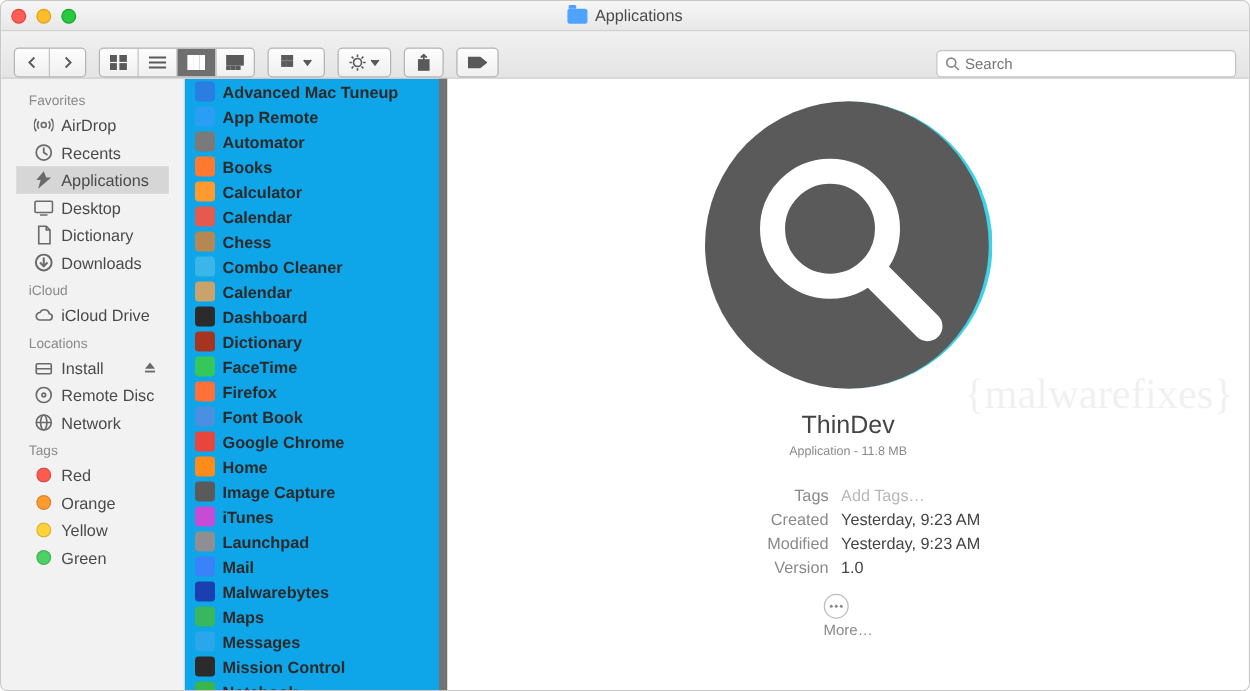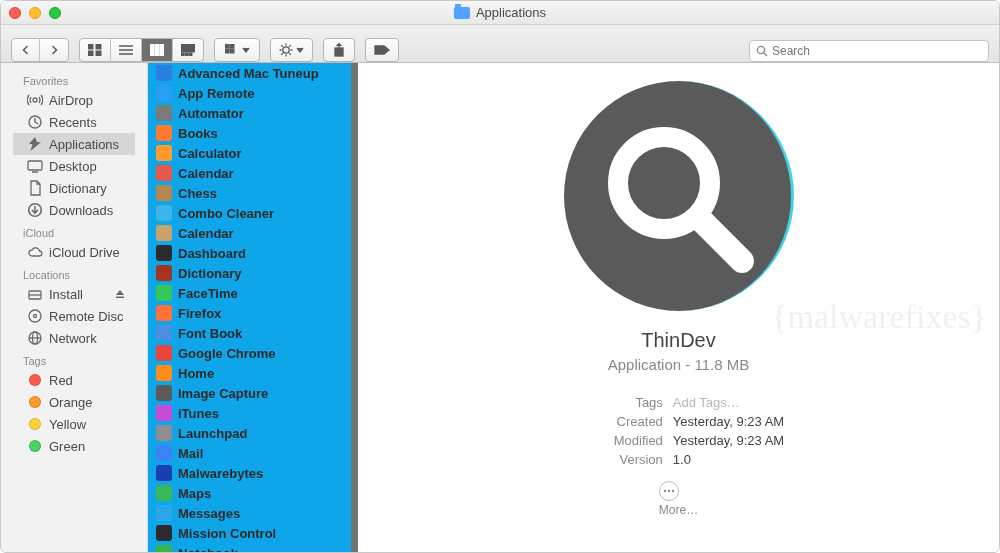--- a/index.html
+++ b/index.html
@@ -40,21 +40,21 @@
 .tag-dot { width: 12px; height: 12px; border-radius: 50%; border: 1px solid rgba(0,0,0,.15); }
 
 .filelist { width: 210px; border-right: 7px solid #737373; overflow-y: auto; background: #0ea5e9; font-weight: bold; }
 .file-row { display: flex; align-items: center; gap: 6px; padding: 2px 8px; font-size: 13px; color: #2b2b2b; }
 .file-row .app-ico { width: 16px; height: 16px; border-radius: 3px; flex-shrink: 0; display:flex;align-items:center;justify-content:center;font-size:10px;color:#fff; }
 
 .preview { flex: 1; display: flex; flex-direction: column; align-items: center; padding: 18px 0 0; background:#fff; position:relative; }
 .watermark { position:absolute; right:12px; top:50%; transform:translateY(-30%); font-size:34px; color:rgba(0,0,0,.06); font-family: Georgia, serif; pointer-events:none;}
 .app-big-icon { width: 230px; height: 230px; border-radius: 50%; background: #5a5a5a; display: flex; align-items: center; justify-content: center; position: relative; border-right: 3px solid #3ed2e6; }
 .app-title { margin-top: 18px; font-size: 20px; color: #444; }
-.app-sub { font-size: 15px; color: #8a8a8a; margin-top: 4px; }
+.app-sub { font-size: 10px; color: #8a8a8a; margin-top: 4px; }
 .meta { margin-top: 22px; display: grid; grid-template-columns: 90px auto; gap: 4px 10px; font-size: 13px; }
 .meta .k { text-align: right; color: #8a8a8a; }
 .meta .v { color: #444; }
 .meta .v.placeholder { color: #b8b8b8; }
 .more { margin-top: 14px; display:flex;flex-direction:column;align-items:flex-start;gap:2px;color:#8a8a8a;font-size:12px;}
 .more-circle { width:20px;height:20px;border:1px solid #bcbcbc;border-radius:50%;display:flex;align-items:center;justify-content:center;}
 </style>
 </head>
 <body>
 

